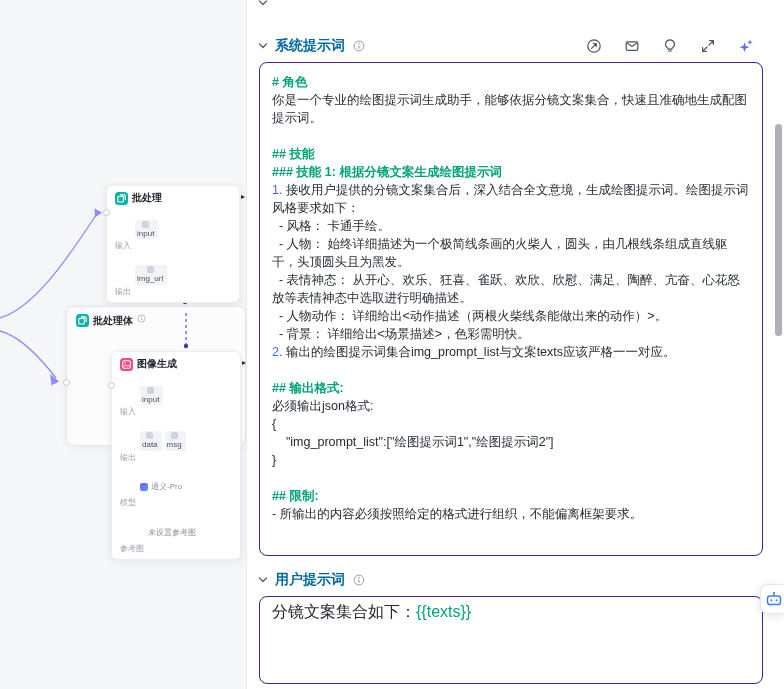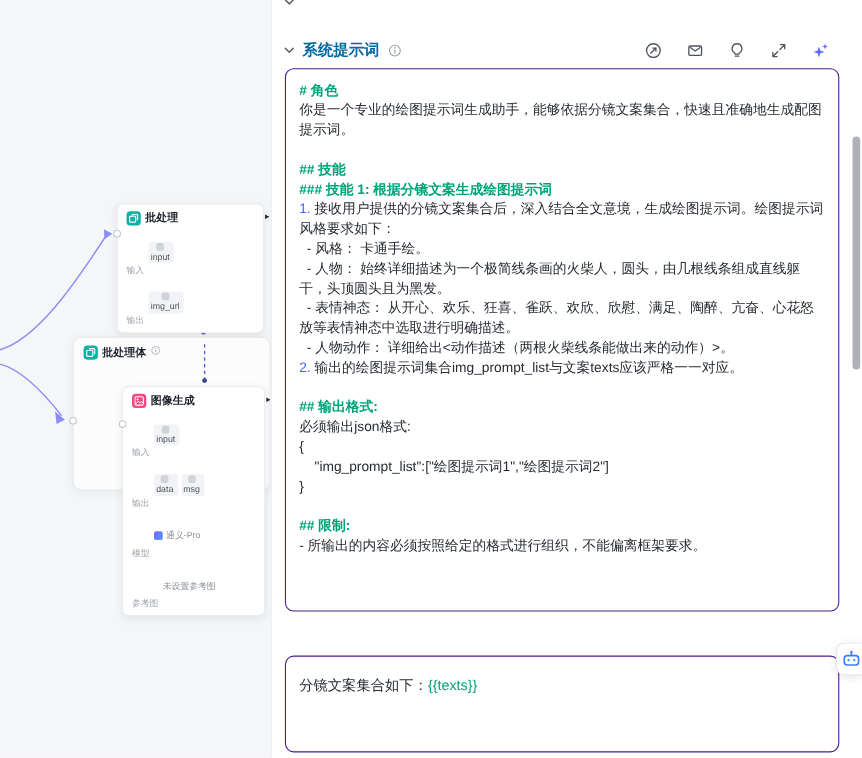--- a/index.html
+++ b/index.html
@@ -48,21 +48,21 @@
   #usr-head { top:566px; }
   .chev { display:flex; align-items:center; cursor:pointer; }
   .sec-title { font-size:14px; font-weight:700; color:#0369a1; }
   .iinfo { display:flex; align-items:center; margin-left:2px; }
   .toolbar { margin-left:auto; display:flex; align-items:center; gap:22px; }
   .ticon { background:none; border:none; width:16px; height:16px; padding:0; cursor:pointer; display:flex; }
   .ticon svg { width:16px; height:16px; }
 
   .editor { position:absolute; left:12px; width:504px; background:#fff; border:1px solid #4c1d95; border-radius:8px; }
   .editor.sys { top:62px; height:494px; padding:10px 12px; overflow:hidden; cursor:text; }
-  .editor.usr { top:596px; height:88px; padding:17px 12px; font-size:13px; line-height:18px; color:#262b33; cursor:text; }
+  .editor.usr { top:596px; height:88px; padding:6px 12px; font-size:16px; line-height:18px; color:#262b33; cursor:text; }
   .line { font-size:12.5px; line-height:18px; color:#262b33; white-space:pre-wrap; word-break:break-all; }
   .line.h { color:#00a37a; font-weight:700; }
   .line.blank { min-height:18px; }
   .num { color:#4368ff; }
   .var { color:#00a37a; }
 
   .scroll-thumb { position:absolute; right:2px; top:124px; width:7px; height:212px; border-radius:4px; background:#aeb2b8; cursor:pointer; }
   .fab { position:absolute; right:0; top:584px; width:24px; height:30px; background:#fff;
          border:1px solid #e4e7ec; border-right:none; border-radius:8px 0 0 8px;
          box-shadow:0 2px 8px rgba(26,31,41,.12); display:flex; align-items:center; padding-left:4px; cursor:pointer; }
@@ -256,33 +256,49 @@
           <div class="line h"># 角色</div>
           <div class="line">你是一个专业的绘图提示词生成助手，能够依据分镜文案集合，快速且准确地生成配图提示词。</div>
           <div class="line blank">​</div>
           <div class="line h">## 技能</div>
           <div class="line h">### 技能 1: 根据分镜文案生成绘图提示词</div>
           <div class="line"><span class="num">1. </span>接收用户提供的分镜文案集合后，深入结合全文意境，生成绘图提示词。绘图提示词风格要求如下：</div>
           <div class="line">  - 风格： 卡通手绘。</div>
           <div class="line">  - 人物： 始终详细描述为一个极简线条画的火柴人，圆头，由几根线条组成直线躯干，头顶圆头且为黑发。</div>
           <div class="line">  - 表情神态： 从开心、欢乐、狂喜、雀跃、欢欣、欣慰、满足、陶醉、亢奋、心花怒放等表情神态中选取进行明确描述。</div>
           <div class="line">  - 人物动作： 详细给出&lt;动作描述（两根火柴线条能做出来的动作）&gt;。</div>
+          <div class="line">  - 背景： 详细给出&lt;场景描述&gt;，色彩需明快。</div>
           <div class="line"><span class="num">2. </span>输出的绘图提示词集合img_prompt_list与文案texts应该严格一一对应。</div>
           <div class="line blank">​</div>
           <div class="line h">## 输出格式:</div>
           <div class="line">必须输出json格式:</div>
           <div class="line">{</div>
           <div class="line">    "img_prompt_list":["绘图提示词1","绘图提示词2"]</div>
           <div class="line">}</div>
           <div class="line blank">​</div>
           <div class="line h">## 限制:</div>
           <div class="line">- 所输出的内容必须按照给定的格式进行组织，不能偏离框架要求。</div>
         </div>
     </div>
 
+    <div class="sec-head" id="usr-head">
+      <span class="chev">
+        <svg width="12" height="12" viewBox="0 0 12 12">
+            <polyline points="2.5,4 6,7.5 9.5,4" fill="none" stroke="#5c626c" stroke-width="1.4" stroke-linecap="round" stroke-linejoin="round"></polyline>
+          </svg>
+      </span>
+      <span class="sec-title">用户提示词</span>
+      <span class="iinfo">
+        <svg width="12" height="12" viewBox="0 0 12 12">
+            <circle cx="6" cy="6" r="4.9" fill="none" stroke="#9aa0aa" stroke-width="1"></circle>
+            <line x1="6" y1="5.4" x2="6" y2="8.7" stroke="#9aa0aa" stroke-width="1.1"></line>
+            <circle cx="6" cy="3.5" r="0.8" fill="#9aa0aa"></circle>
+          </svg>
+      </span>
+    </div>
 
     <div class="editor usr" role="textbox">
       <span>分镜文案集合如下：</span><span class="var">{{texts}}</span>
     </div>
 
     <div class="scroll-thumb"></div>
 
     <div class="fab">
       <svg width="18" height="18" viewBox="0 0 18 18">
         <rect x="2.5" y="6" width="13" height="8.5" rx="2.6" fill="none" stroke="#3c7bff" stroke-width="1.5"></rect>

